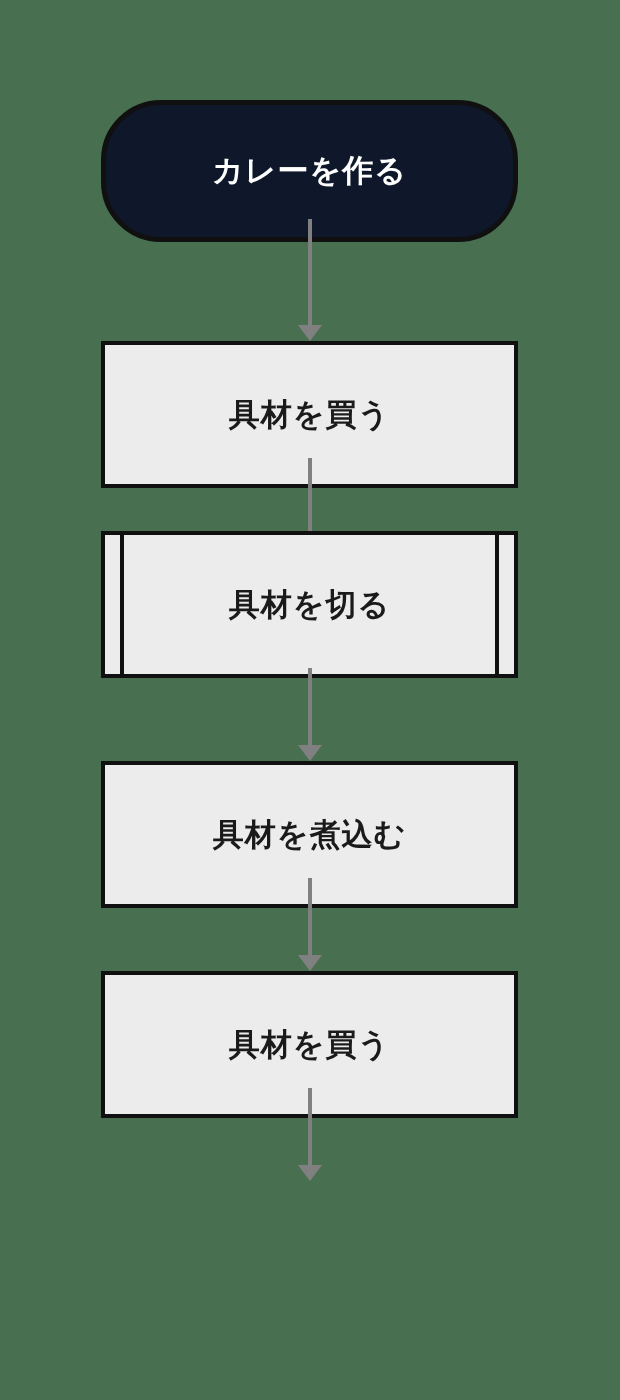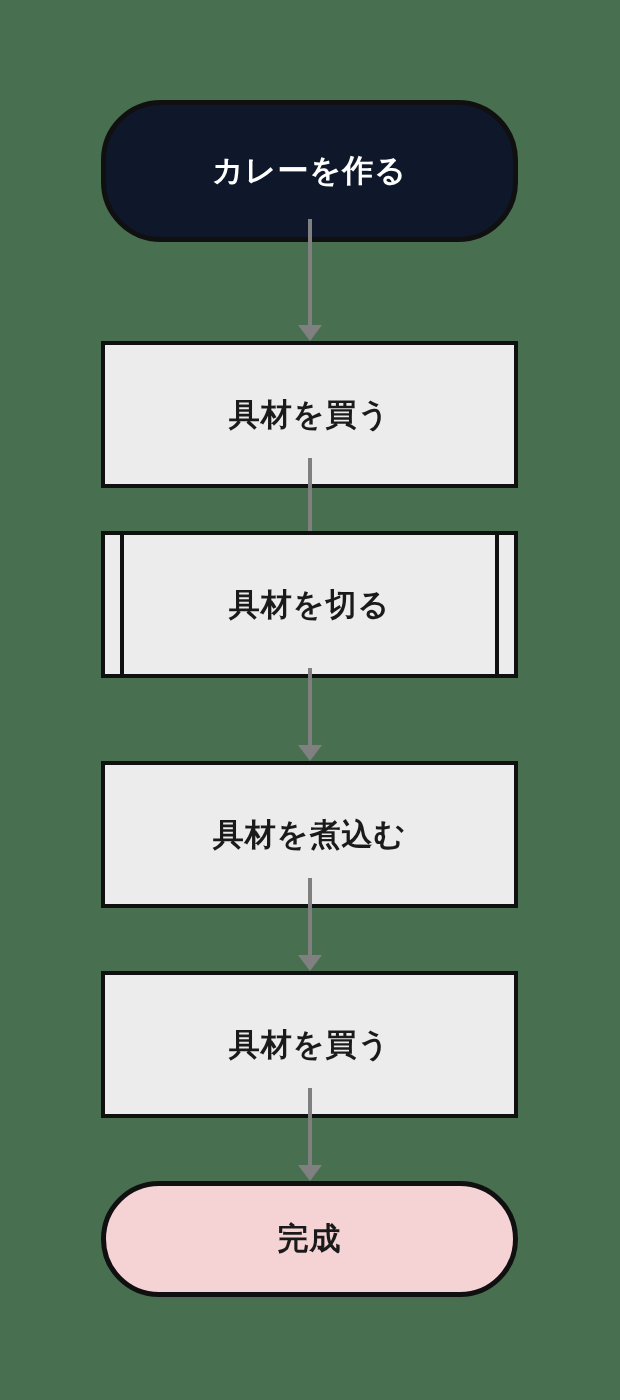--- a/index.html
+++ b/index.html
@@ -137,17 +137,14 @@
 
   <div class="node process node-simmer">
     <span>具材を買う</span>
   </div>
 
   <div class="arrow arrow-5">
     <div class="arrow-line"></div>
     <div class="arrow-head"></div>
   </div>
 
-  <div class="node stadium node-end">
-    <span>完成</span>
-  </div>
 
 </div>
 
 </body></html>

